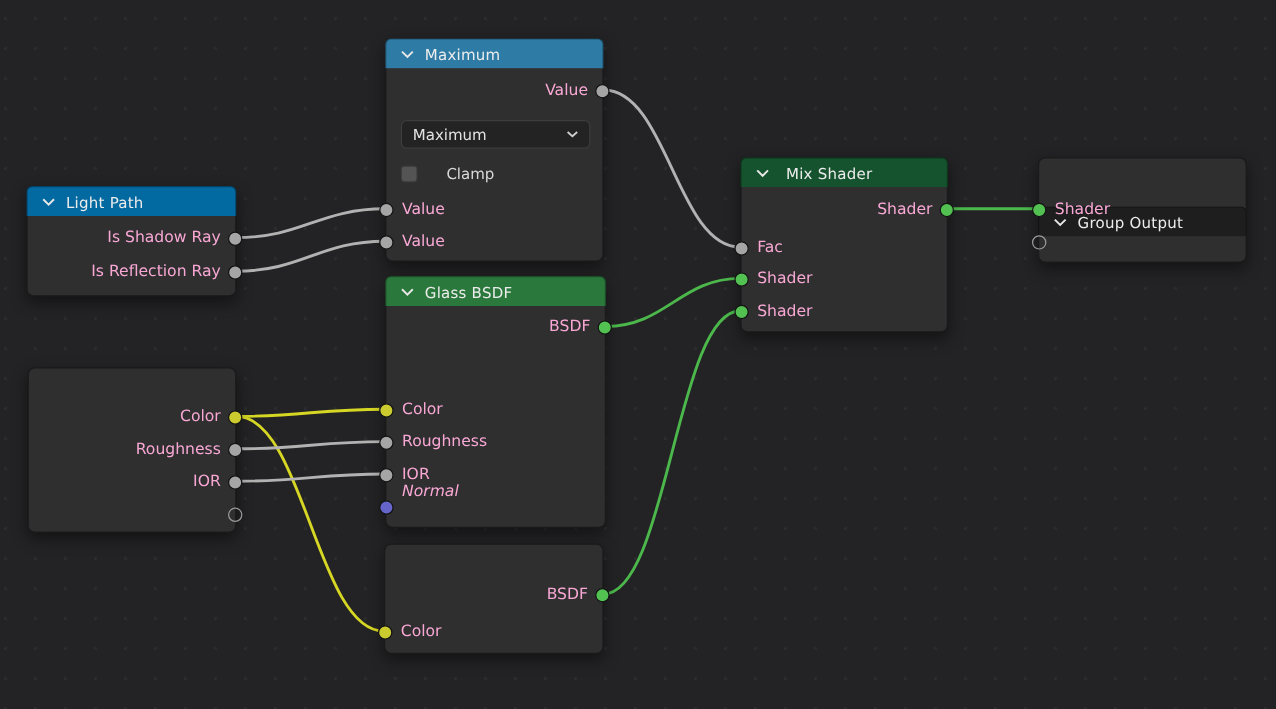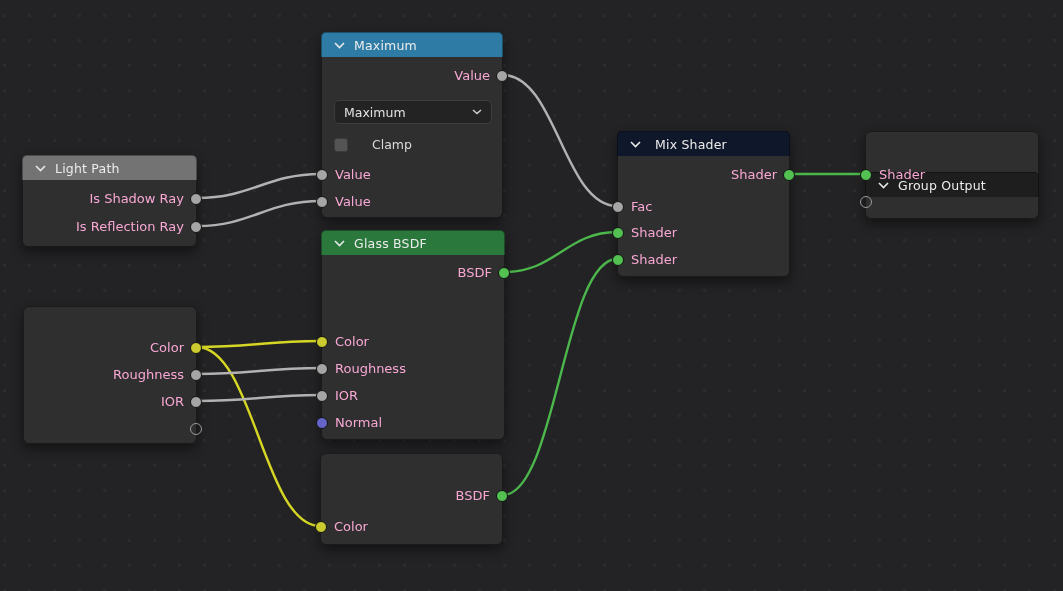--- a/index.html
+++ b/index.html
@@ -72,21 +72,21 @@
     <path d="M505,272 C555,272 567,232 617,232" style="stroke: rgb(76, 184, 76);"></path>
     <path d="M503,495 C556,495 564,259 617,259" style="stroke: rgb(76, 184, 76);"></path>
     <path d="M790,174 C815,174 840,174 865,174" style="stroke: rgb(76, 184, 76);"></path>
     <path d="M197,347 C253,347 265,341 321,341" style="stroke: rgb(214, 214, 37);"></path>
     <path d="M197,347 C253,347 264,526 320,526" style="stroke: rgb(214, 214, 37);"></path>
     <path d="M197,374 C253,374 265,368 321,368" style="stroke: rgb(178, 178, 178);"></path>
     <path d="M197,401 C253,401 265,395 321,395" style="stroke: rgb(178, 178, 178);"></path>
   </svg>
 
   <div class="node" style="left:22px;top:155px;width:175px;height:92px;">
-    <div class="nhead" style="background: #737373;">
+    <div class="nhead" style="background: #0369a1;">
       <span class="chev">
           <svg width="11" height="7">
             <polyline points="1,1 5.5,5.5 10,1" fill="none" stroke="#e8e8e8" stroke-width="1.6"></polyline>
           </svg>
         </span>
       <span class="ttl">Light Path</span>
     </div>
     <div class="row out" style="top:33px;">Is Shadow Ray</div>
     <div class="row out" style="top:61px;">Is Reflection Ray</div>
     <span class="sock r" style="top: 37px; background: rgb(165, 165, 165);"></span>
@@ -139,36 +139,36 @@
             <polyline points="1,1 5.5,5.5 10,1" fill="none" stroke="#e8e8e8" stroke-width="1.6"></polyline>
           </svg>
         </span>
       <span class="ttl">Glass BSDF</span>
     </div>
     <div class="row out" style="top:32px;">BSDF</div>
     <span class="sock r" style="top: 36px; background: rgb(82, 193, 82);"></span>
     <div class="row in" style="top:101px;">Color</div>
     <div class="row in" style="top:128px;">Roughness</div>
     <div class="row in" style="top:155px;">IOR</div>
-    <div class="row in" style="top:182px;">Normal</div>
+    <div class="row in" style="top:169px;font-style:italic;">Normal</div>
     <span class="sock l" style="top: 105px; background: rgb(203, 203, 48);"></span>
     <span class="sock l" style="top: 132px; background: rgb(165, 165, 165);"></span>
     <span class="sock l" style="top: 159px; background: rgb(165, 165, 165);"></span>
     <span class="sock l" style="top: 186px; background: rgb(100, 100, 201);"></span>
   </div>
 
   <div class="node" style="left:320px;top:453px;width:183px;height:92px;">
     <div class="row out" style="top:32px;">BSDF</div>
     <span class="sock r" style="top: 36px; background: rgb(82, 193, 82);"></span>
     <div class="row in" style="top:63px;">Color</div>
     <span class="sock l" style="top: 67px; background: rgb(203, 203, 48);"></span>
   </div>
 
   <div class="node" style="left:617px;top:131px;width:173px;height:146px;">
-    <div class="nhead" style="background: #0f172a; gap: 14px;">
+    <div class="nhead" style="background: #14532d; gap: 14px;">
       <span class="chev">
           <svg width="11" height="7">
             <polyline points="1,1 5.5,5.5 10,1" fill="none" stroke="#e8e8e8" stroke-width="1.6"></polyline>
           </svg>
         </span>
       <span class="ttl">Mix Shader</span>
     </div>
     <div class="row out" style="top:33px;">Shader</div>
     <span class="sock r" style="top: 37px; background: rgb(82, 193, 82);"></span>
     <div class="row in" style="top:65px;">Fac</div>

